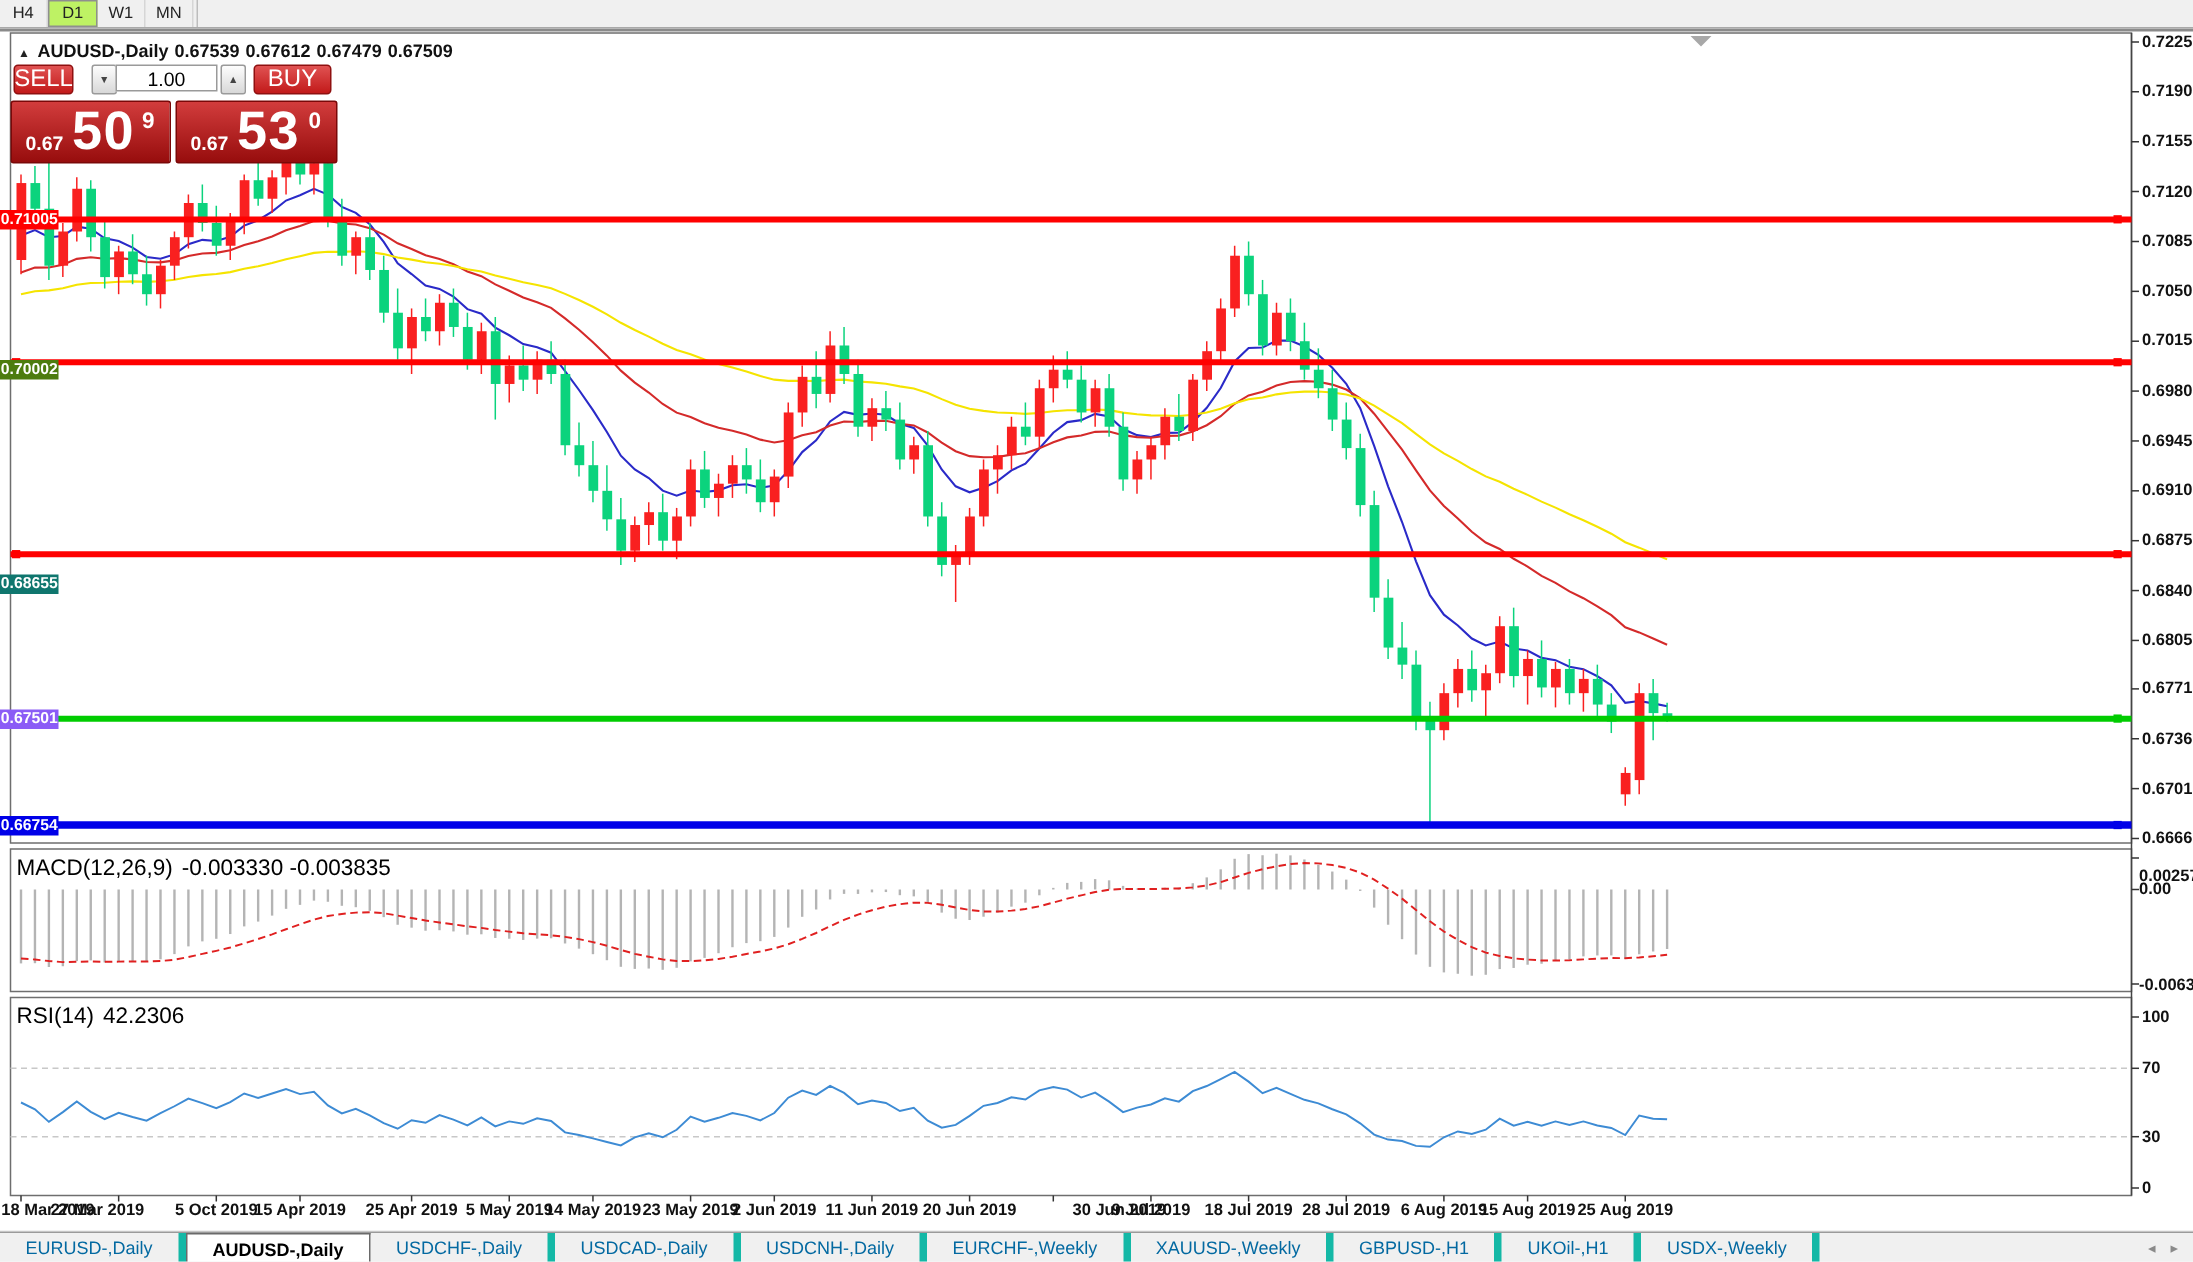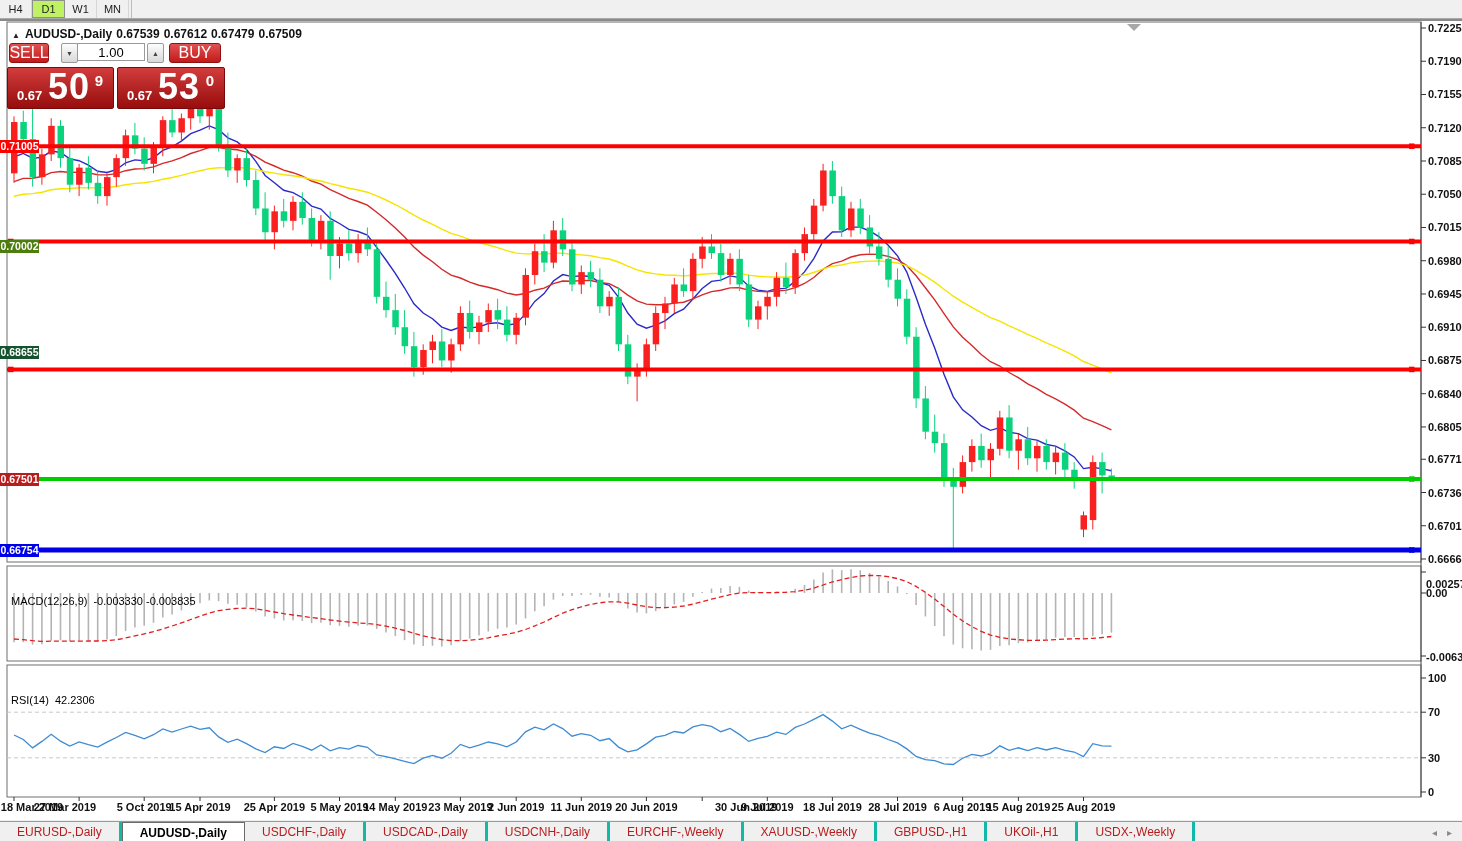--- a/index.html
+++ b/index.html
@@ -33,27 +33,27 @@
             background:linear-gradient(#d23c3c,#970d0d);color:#fff;cursor:pointer;}
   .tp-quote .pref{position:absolute;left:9px;bottom:5px;font-size:13px;font-weight:700;}
   .tp-quote .big{position:absolute;left:40px;top:-2px;font-size:36px;font-weight:700;letter-spacing:1px;}
   .tp-quote .sup{position:absolute;right:10px;top:4px;font-size:15px;font-weight:700;}
   
   .axis-label{position:absolute;font-size:11px;font-weight:700;color:#111;white-space:nowrap;}
   .price-tag{position:absolute;left:1423px;width:39px;height:13px;color:#fff;font-size:10.5px;
              font-weight:700;text-align:center;line-height:13px;}
   .date-label{position:absolute;top:780px;font-size:11px;font-weight:700;color:#111;
               transform:translateX(-50%);white-space:nowrap;}
-  .ind-label{position:absolute;font-size:11px;color:#000;margin-top:25px;}
+  .ind-label{position:absolute;font-size:15px;color:#000;}
   .ind-label b{font-weight:400;margin-right:6px;}
   .splitter{position:absolute;left:7px;width:1414px;height:4px;cursor:row-resize;}
   
   .tabbar{position:absolute;left:0;top:821px;width:1462px;height:20px;background:#f0f0f0;
           border-top:1px solid #9a9a9a;display:flex;align-items:stretch;font-size:12px;}
-  .tab{padding:0 17px;display:flex;align-items:center;color:#b91c1c;border-right:3px solid #14b8a6;
+  .tab{padding:0 17px;display:flex;align-items:center;color:#0369a1;border-right:5px solid #14b8a6;
        cursor:pointer;white-space:nowrap;}
   .tab.active{background:#fff;color:#000;font-weight:700;border:1px solid #6a6a6a;border-bottom:none;}
   .tab-nav{margin-left:auto;display:flex;align-items:center;gap:10px;padding-right:10px;color:#8a8a8a;
            font-size:10px;}
   .tab-nav span{cursor:pointer;}
 </style>
 </head>
 <body>
 
 <div class="tf-toolbar" id="tf-toolbar">
@@ -577,22 +577,22 @@
       <div class="date-label" style="left: 767.3px; top: 782px;">9 Jul 2019</div>
       <div class="date-label" style="left: 832.4px; top: 782px;">18 Jul 2019</div>
       <div class="date-label" style="left: 897.5px; top: 782px; text-align: right;">28 Jul 2019</div>
       <div class="date-label" style="left: 962.6px; top: 782px;">6 Aug 2019</div>
       <div class="date-label" style="left: 1018.4px; top: 782px;">15 Aug 2019</div>
       <div class="date-label" style="left: 1083.5px; top: 782px;">25 Aug 2019</div>
     </div>
   <div id="tags">
       <div class="price-tag" style="left: 0px; top: 120.763px; background: rgb(255, 0, 0);">0.71005</div>
       <div class="price-tag" style="left: 0px; top: 221px; background: #4d7c0f;">0.70002</div>
-      <div class="price-tag" style="left: 0px; top: 327px; background: #14532d;">0.68655</div>
-      <div class="price-tag" style="left: 0px; top: 453.608px; background: #b91c1c;">0.67501</div>
+      <div class="price-tag" style="left: 0px; top: 364px; background: #0f766e;">0.68655</div>
+      <div class="price-tag" style="left: 0px; top: 453.608px; background: #8b5cf6;">0.67501</div>
       <div class="price-tag" style="left: 0px; top: 524.565px; background: rgb(0, 0, 232);">0.66754</div>
     </div>
 
   <div class="splitter" style="top:541px;"></div>
   <div class="splitter" style="top:640px;"></div>
 </div>
 
 <div class="tabbar" id="tabbar">
     <div class="tab">EURUSD-,Daily</div>
     <div class="tab active">AUDUSD-,Daily</div>

